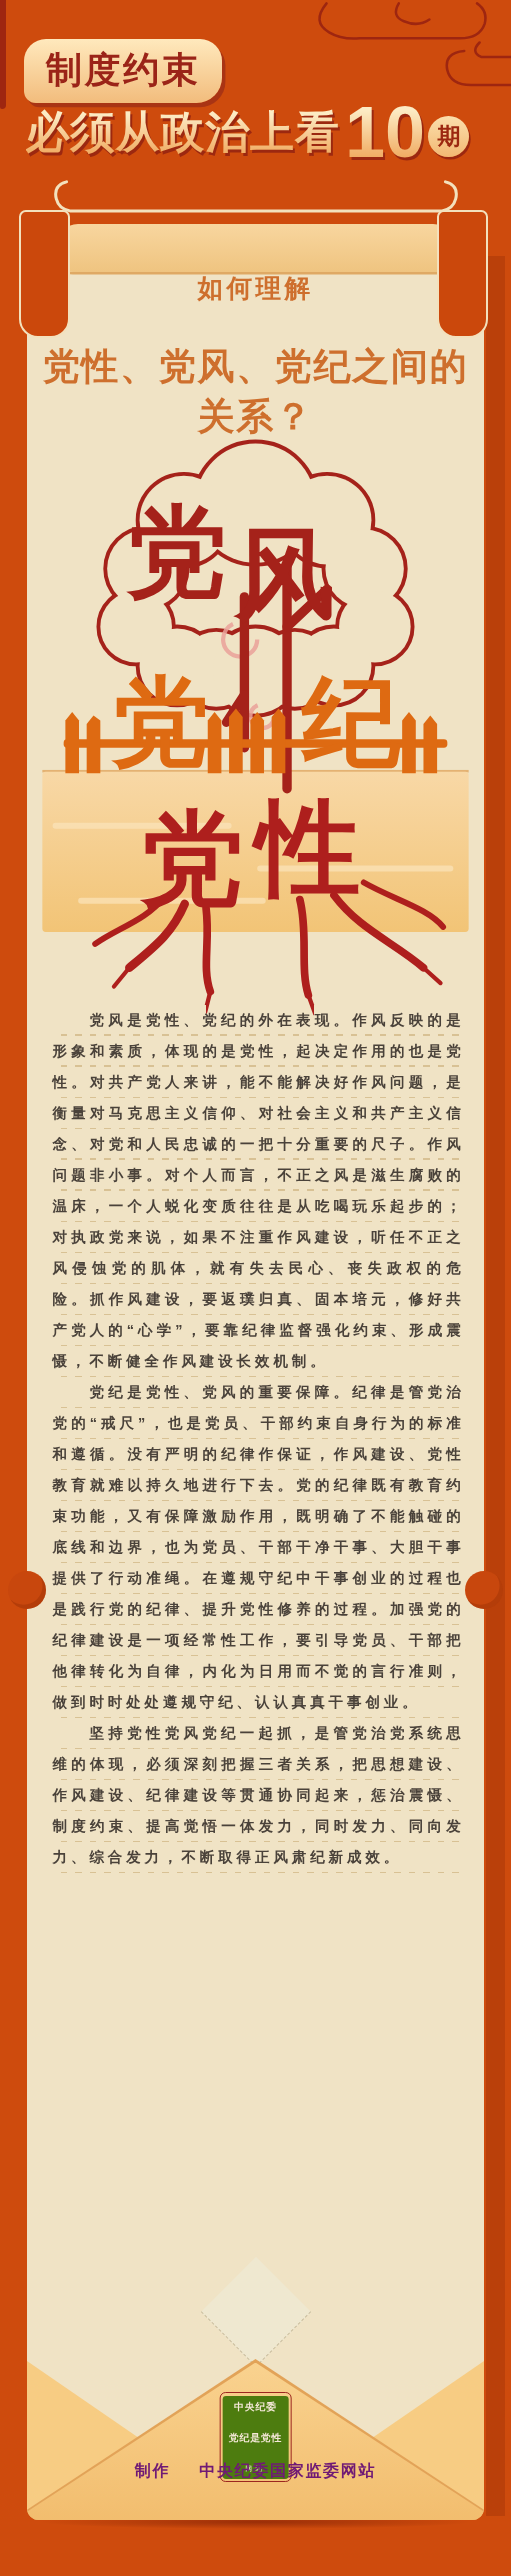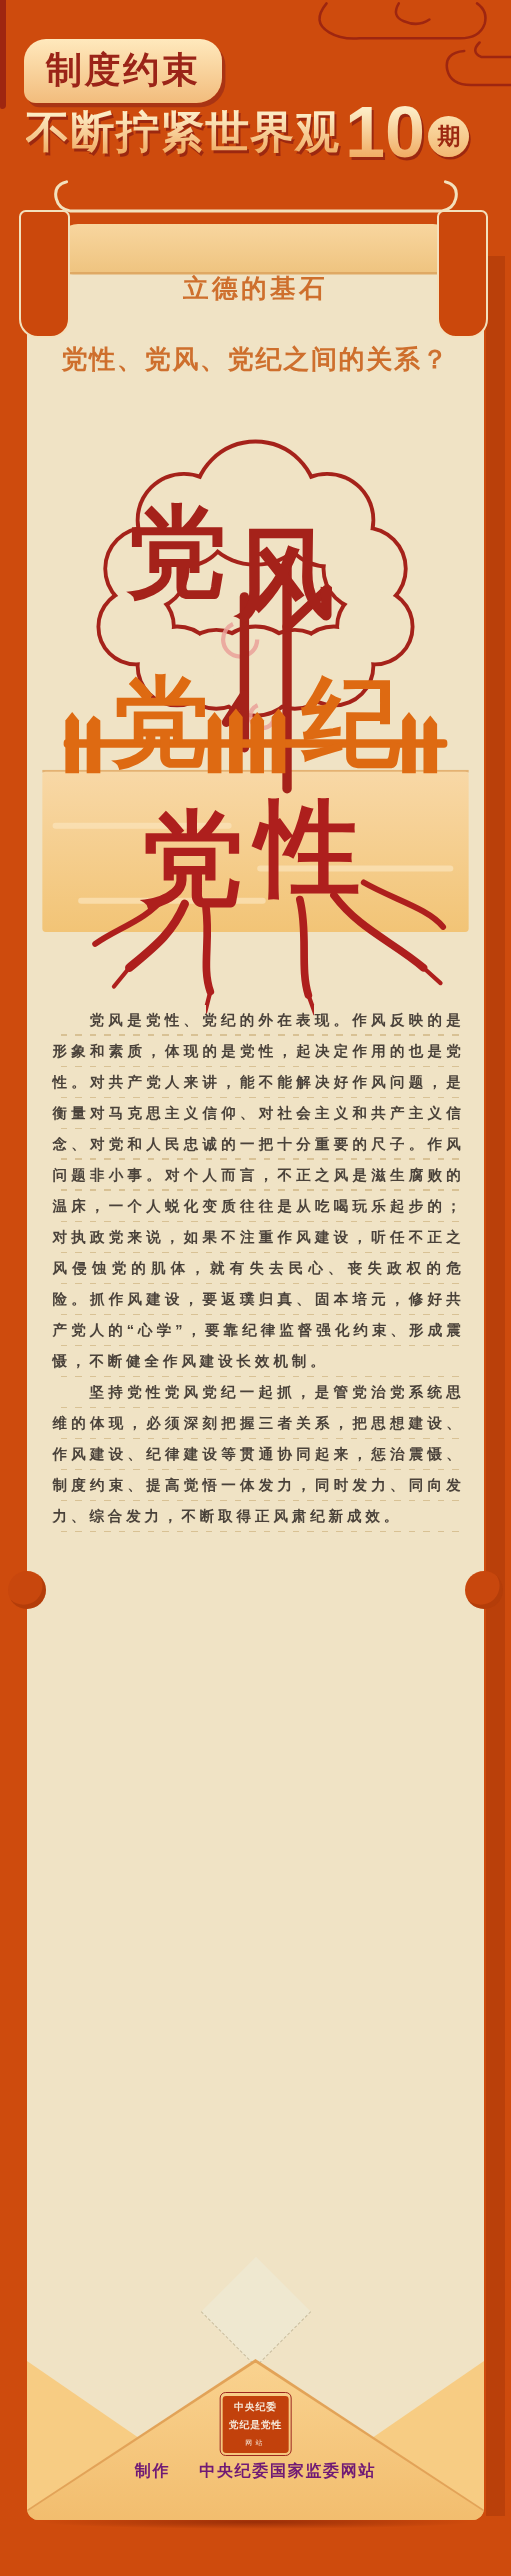--- a/index.html
+++ b/index.html
@@ -36,21 +36,21 @@
   .bg-shade{position:absolute;left:486px;top:256px;width:19px;height:2260px;background:rgba(135,35,3,.28);}
 
   
   .paper{position:absolute;left:27px;top:239px;width:457px;height:2281px;background:#f0e3c5;
     border-radius:8.5px 8.5px 13.6px 13.6px;z-index:3;}
   .roll-band{position:absolute;top:-15.3px;left:29px;width:399px;height:48px;
     background:linear-gradient(180deg,#f8d69f,#efc480);border-radius:22px 22px 17px 17px;
     box-shadow:0 2.6px 0 #dfa964;}
   .question{position:absolute;top:32px;left:0;width:100%;text-align:center;color:#ce6f2d;font-weight:700;}
   .q-line1{font-size:25.6px;letter-spacing:3.4px;}
-  .q-line2{font-size:26px;letter-spacing:1.7px;margin-top:36px;}
+  .q-line2{font-size:37px;letter-spacing:1.7px;margin-top:36px;}
   .notch{position:absolute;width:38px;height:38px;border-radius:50%;background:#c8470d;z-index:4;
     box-shadow:inset -3.4px -4.3px 0 rgba(120,30,0,.25);}
   .notch.left{left:-19px;top:1332px;}
   .notch.right{right:-19px;top:1332px;}
 
   .artwork{position:absolute;top:183px;left:0;width:457px;height:597px;}
 
   
   .bodytext{position:absolute;top:766px;left:25.6px;width:412px;color:#4a423a;
     font-size:14.5px;font-weight:700;letter-spacing:3.9px;text-align:justify;z-index:4;
@@ -66,22 +66,22 @@
     overflow:hidden;z-index:5;}
   .flap-side{position:absolute;top:24px;width:55%;height:159px;background:#f7cc83;}
   .flap-side.l{left:0;clip-path:polygon(0 0,92% 100%,0 100%);}
   .flap-side.r{right:0;clip-path:polygon(100% 0,100% 100%,8% 100%);}
   .flap-edge{position:absolute;top:22px;left:0;width:100%;height:161px;background:#e2a358;
     clip-path:polygon(50% 0,105% 103%,-5% 103%);}
   .flap-front{position:absolute;top:25.6px;left:0;width:100%;height:158px;
     background:linear-gradient(180deg,#f9d28f,#f2bd6e);clip-path:polygon(50% 0,104% 102%,-4% 102%);}
   .seal{position:absolute;left:50%;top:55px;transform:translateX(-50%);
     border:1.7px solid #9c2620;border-radius:6px;padding:2.6px;background:transparent;z-index:7;}
-  .seal-inner{background:#c2410c;border-radius:3.4px;padding:5.1px 6px 4.3px;display:flex;flex-direction:column;
-    align-items:center;gap:5px;font-family:"Liberation Serif","DejaVu Serif",serif;color:#f5e8d8;}
+  .seal-inner{background:#4d7c0f;border-radius:3.4px;padding:5.1px 6px 4.3px;display:flex;flex-direction:column;
+    align-items:center;gap:18px;font-family:"Liberation Serif","DejaVu Serif",serif;color:#f5e8d8;}
   .seal-line{font-size:9.8px;font-weight:700;letter-spacing:0.9px;white-space:nowrap;}
   .seal-sub{font-size:6.8px;letter-spacing:3.4px;margin-top:1.7px;}
   .credit{position:absolute;top:124px;left:0;width:100%;text-align:center;color:#701a75;
     font-size:16px;font-weight:700;letter-spacing:1.7px;z-index:7;}
   .credit .gap{display:inline-block;width:29px;}
   .env-shadow{position:absolute;top:2515px;left:38px;width:435px;height:13.6px;
     background:radial-gradient(ellipse at center,rgba(110,22,4,.55) 0%,rgba(110,22,4,0) 70%);z-index:2;}
 </style>
 </head>
 <body>
@@ -96,38 +96,38 @@
       <path d="M563,50 q-11,11 2,17 h35"></path>
     </g>
   </svg>
   <div class="left-sliver"></div>
 
   <div class="series-badge">
     <span>制度约束</span>
   </div>
 
   <div class="title-row">
-    <span class="title-main">不断拧紧世界观</span>
+    <span class="title-main">必须从政治上看</span>
     <span class="title-num">10</span>
     <span class="issue-circle">
       <span>期</span>
     </span>
   </div>
 
   <svg class="roof-svg" viewBox="0 0 600 62">
     <g fill="none" stroke="#f3e1bd" stroke-width="3.5" stroke-linecap="round">
       <path d="M78,8 q-16,4 -12,20 q3,12 16,14 H518 q13,-2 16,-14 q4,-16 -12,-20"></path>
     </g>
   </svg>
 
   <div class="paper">
     <div class="roll-band"></div>
 
     <div class="question">
-      <div class="q-line1">立德的基石</div>
+      <div class="q-line1">如何理解</div>
       <div class="q-line2">党性、党风、党纪之间的关系？</div>
     </div>
 
     <div class="notch left"></div>
     <div class="notch right"></div>
 
     <svg class="artwork" viewBox="0 0 536 700">
       <defs>
         <linearGradient id="gGround" x1="0" y1="0" x2="0" y2="1">
           <stop offset="0" stop-color="#f8d8a6"></stop>
@@ -211,20 +211,21 @@
         <path d="M215,668 l-6,24" stroke-width="5"></path>
         <path d="M330,672 l8,22" stroke-width="5"></path>
       </g>
 
       <text x="193" y="513" font-size="122" font-weight="700" fill="#ae1f1d" text-anchor="middle" dominant-baseline="central">党</text>
       <text x="330" y="500" font-size="122" font-weight="700" fill="#ae1f1d" text-anchor="middle" dominant-baseline="central">性</text>
     </svg>
 
     <div class="bodytext">
       <p>党风是党性、党纪的外在表现。作风反映的是形象和素质，体现的是党性，起决定作用的也是党性。对共产党人来讲，能不能解决好作风问题，是衡量对马克思主义信仰、对社会主义和共产主义信念、对党和人民忠诚的一把十分重要的尺子。作风问题非小事。对个人而言，不正之风是滋生腐败的温床，一个人蜕化变质往往是从吃喝玩乐起步的；对执政党来说，如果不注重作风建设，听任不正之风侵蚀党的肌体，就有失去民心、丧失政权的危险。抓作风建设，要返璞归真、固本培元，修好共产党人的“心学”，要靠纪律监督强化约束、形成震慑，不断健全作风建设长效机制。</p>
+      <p>党纪是党性、党风的重要保障。纪律是管党治党的“戒尺”，也是党员、干部约束自身行为的标准和遵循。没有严明的纪律作保证，作风建设、党性教育就难以持久地进行下去。党的纪律既有教育约束功能，又有保障激励作用，既明确了不能触碰的底线和边界，也为党员、干部干净干事、大胆干事提供了行动准绳。在遵规守纪中干事创业的过程也是践行党的纪律、提升党性修养的过程。加强党的纪律建设是一项经常性工作，要引导党员、干部把他律转化为自律，内化为日用而不觉的言行准则，做到时时处处遵规守纪、认认真真干事创业。</p>
       <p>坚持党性党风党纪一起抓，是管党治党系统思维的体现，必须深刻把握三者关系，把思想建设、作风建设、纪律建设等贯通协同起来，惩治震慑、制度约束、提高觉悟一体发力，同时发力、同向发力、综合发力，不断取得正风肃纪新成效。</p>
     </div>
 
     <div class="letter-fold"></div>
     <div class="envelope">
       <div class="flap-side l"></div>
       <div class="flap-side r"></div>
       <div class="flap-edge"></div>
       <div class="flap-front"></div>
       <div class="seal">

